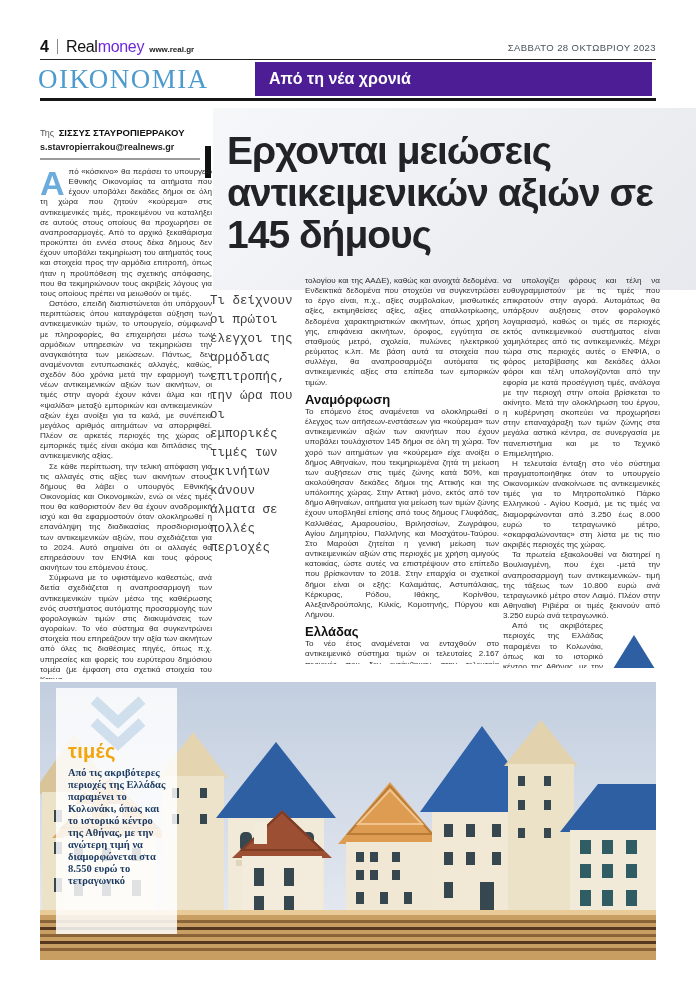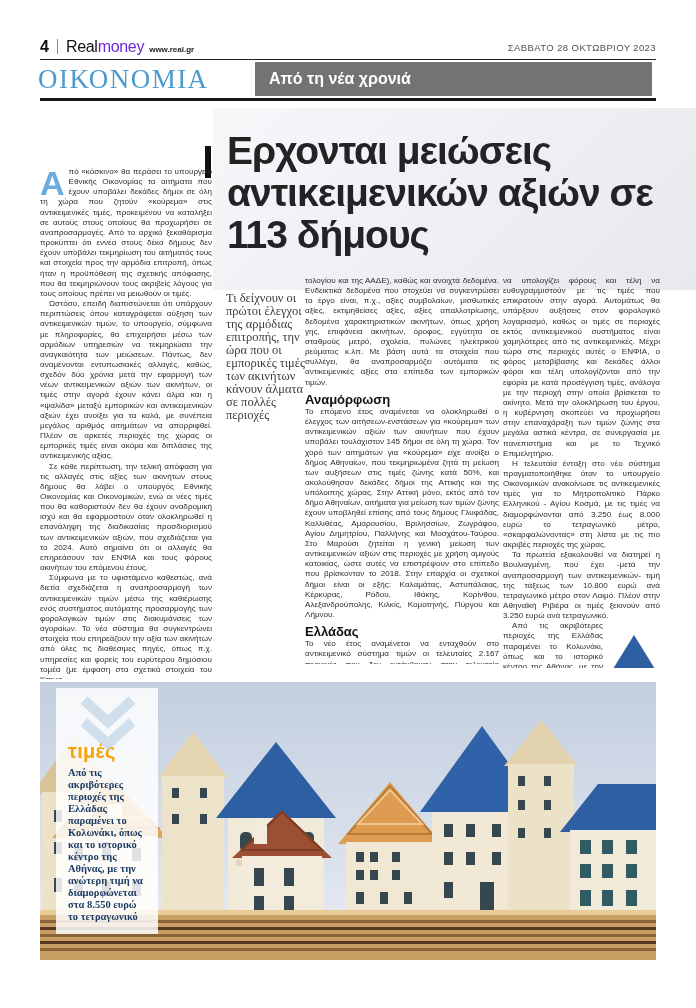--- a/index.html
+++ b/index.html
@@ -14,59 +14,59 @@
   .brand .b{font-weight:normal;}
   .brand .l{font-weight:normal;color:#6d28d9;}
   .site{display:inline-block;vertical-align:bottom;font-size:8px;font-weight:bold;color:#222;margin-left:5px;padding-bottom:2px;}
   .edition-date{position:absolute;right:0;top:4px;font-size:9.5px;color:#47525c;letter-spacing:0.4px;text-align:right;}
   .mast-rule{position:absolute;left:40px;top:59px;width:616px;height:1px;background:#222;}
 
   
   .section-band{position:absolute;left:36px;top:62px;width:616px;height:34px;}
   .section-title{position:absolute;left:2px;bottom:1px;font-family:"Liberation Serif",serif;
                  font-size:27px;color:#4d9bce;letter-spacing:1.5px;}
-  .kicker-bar{position:absolute;left:219px;top:0;width:397px;height:34px;background:#737373;}
+  .kicker-bar{position:absolute;left:219px;top:0;width:397px;height:34px;background:#4c1d95;}
   .kicker-label{position:absolute;left:14px;top:0;line-height:34px;font-size:16px;font-weight:bold;color:#ffffff;}
   .band-rule{position:absolute;left:40px;top:98px;width:616px;height:3px;background:#161616;}
 
   
   .byline{position:absolute;left:40px;top:122px;width:168px;}
   .byline .pre{font-size:9px;color:#555;}
   .byline .name{font-size:9.5px;font-weight:bold;color:#111;}
   .byline .mail{font-size:9px;font-weight:bold;color:#222;margin-top:2px;}
   .byline-rule{margin-top:6px;width:160px;height:2px;background:#9a9a9a;}
 
   
   .headline-panel{position:absolute;left:213px;top:108px;width:483px;height:182px;
                   background:linear-gradient(135deg,#f6f7f9 0%,#ecedf1 70%,#e7e9ee 100%);}
   .headline-tab{position:absolute;left:205px;top:146px;width:6px;height:32px;background:#111;}
   .headline{position:absolute;left:14px;top:22px;width:450px;
             font-size:39px;line-height:1.08;font-weight:bold;color:#232326;letter-spacing:-1px;}
 
   
-  .deck{position:absolute;left:226px;top:292px;width:88px;font-family:Liberation Serif, serif;
-        font-size:12.5px;line-height:13px;color:#3d3d3f;}
+  .deck{position:absolute;left:210px;top:292px;width:88px;font-family:Liberation Mono, monospace;
+        font-size:12.5px;line-height:19px;color:#3d3d3f;}
   .col{position:absolute;font-size:8.1px;line-height:10.15px;color:#2d2d2d;text-align:justify;overflow:hidden;}
   .col p{margin:0;}
   .col p.ind{text-indent:9px;}
   .col1{left:40px;top:167px;width:172px;height:512px;}
   .col2{left:305px;top:276px;width:194px;height:388px;}
   .col3{left:503px;top:276px;width:157px;height:392px;}
   .dropcap{float:left;font-size:34px;line-height:28px;font-weight:bold;color:#6cacdd;
            padding:2px 4px 0 0;font-family:"Liberation Sans",sans-serif;}
   .subhead{font-size:13px;font-weight:bold;color:#101010;margin:7px 0 2px 0;text-align:left;}
   .roof-spacer{float:right;width:0;height:0;margin:14px 0 0 5px;
                border-left:26px solid transparent;border-right:26px solid transparent;
                border-bottom:42px solid #2e5fa3;}
 
   
   .photo{position:absolute;left:40px;top:682px;width:616px;height:278px;overflow:hidden;}
 
   
-  .pricebox{position:absolute;left:56px;top:688px;width:102px;height:246px;
+  .pricebox{position:absolute;left:56px;top:688px;width:121px;height:246px;
             background:rgba(255,255,255,0.84);padding:6px 10px 8px 12px;box-sizing:border-box;}
   .pricebox .chevrons{display:block;margin:0 auto -12px auto;opacity:0.65;}
   .price-heading{font-size:20px;font-weight:bold;color:#f2a50c;letter-spacing:0.3px;margin-bottom:4px;}
   .price-body{font-family:"Liberation Serif",serif;font-size:10.5px;line-height:12px;
               font-weight:bold;color:#1e3c64;}
 </style>
 </head>
 <body>
 
 <div class="page">
@@ -78,24 +78,30 @@
   <div class="mast-rule"></div>
 
   <div class="section-band">
     <span class="section-title">ΟΙΚΟΝΟΜΙΑ</span>
     <div class="kicker-bar">
       <span class="kicker-label">Από τη νέα χρονιά</span>
     </div>
   </div>
   <div class="band-rule"></div>
 
+  <div class="byline">
+    <div><span class="pre">Της</span>
+         <span class="name">ΣΙΣΣΥΣ ΣΤΑΥΡΟΠΙΕΡΡΑΚΟΥ</span></div>
+    <div class="mail">s.stavropierrakou@realnews.gr</div>
+    <div class="byline-rule"></div>
+  </div>
 
   <div class="headline-tab"></div>
   <div class="headline-panel">
-    <div class="headline">Ερχονται μειώσεις αντικειμενικών αξιών σε 113 δήμους</div>
+    <div class="headline">Ερχονται μειώσεις αντικειμενικών αξιών σε 145 δήμους</div>
   </div>
 
   <div class="deck">Τι δείχνουν οι πρώτοι έλεγχοι της αρμόδιας επιτροπής, την ώρα που οι εμπορικές τιμές των ακινήτων κάνουν άλματα σε πολλές περιοχές</div>
 
   <div class="col col1">
     <p><span class="dropcap">Α</span><span>πό «κόσκινο» θα περάσει το υπουργείο Εθνικής Οικονομίας τα αιτήματα που έχουν υποβάλει δεκάδες δήμοι σε όλη τη χώρα που ζητούν «κούρεμα» στις αντικειμενικές τιμές, προκειμένου να καταλήξει σε αυτούς στους οποίους θα προχωρήσει σε αναπροσαρμογές. Από το αρχικό ξεκαθάρισμα προκύπτει ότι εννέα στους δέκα δήμους δεν έχουν υποβάλει τεκμηρίωση του αιτήματός τους και στοιχεία προς την αρμόδια επιτροπή, όπως ήταν η προϋπόθεση της σχετικής απόφασης, που θα τεκμηριώνουν τους ακριβείς λόγους για τους οποίους πρέπει να μειωθούν οι τιμές.</span></p>
     <p class="ind">Ωστόσο, επειδή διαπιστώνεται ότι υπάρχουν περιπτώσεις όπου καταγράφεται αύξηση των αντικειμενικών τιμών, το υπουργείο, σύμφωνα με πληροφορίες, θα επιχειρήσει μέσω των αρμόδιων υπηρεσιών να τεκμηριώσει την αναγκαιότητα των μειώσεων. Πάντως, δεν αναμένονται εντυπωσιακές αλλαγές, καθώς, σχεδόν δύο χρόνια μετά την εφαρμογή των νέων αντικειμενικών αξιών των ακινήτων, οι τιμές στην αγορά έχουν κάνει άλμα και η «ψαλίδα» μεταξύ εμπορικών και αντικειμενικών αξιών έχει ανοίξει για τα καλά, με συνέπεια μεγάλος αριθμός αιτημάτων να απορριφθεί. Πλέον σε αρκετές περιοχές της χώρας οι εμπορικές τιμές είναι ακόμα και διπλάσιες της αντικειμενικής αξίας.</p>
     <p class="ind">Σε κάθε περίπτωση, την τελική απόφαση για τις αλλαγές στις αξίες των ακινήτων στους δήμους θα λάβει ο υπουργός Εθνικής Οικονομίας και Οικονομικών, ενώ οι νέες τιμές που θα καθοριστούν δεν θα έχουν αναδρομική ισχύ και θα εφαρμοστούν όταν ολοκληρωθεί η επανάληψη της διαδικασίας προσδιορισμού των αντικειμενικών αξιών, που σχεδιάζεται για το 2024. Αυτό σημαίνει ότι οι αλλαγές θα επηρεάσουν τον ΕΝΦΙΑ και τους φόρους ακινήτων του επόμενου έτους.</p>
     <p class="ind">Σύμφωνα με το υφιστάμενο καθεστώς, ανά διετία σχεδιάζεται η αναπροσαρμογή των αντικειμενικών τιμών μέσω της καθιέρωσης ενός συστήματος αυτόματης προσαρμογής των φορολογικών τιμών στις διακυμάνσεις των αγοραίων. Το νέο σύστημα θα συγκεντρώνει στοιχεία που επηρεάζουν την αξία των ακινήτων από όλες τις διαθέσιμες πηγές, όπως π.χ. υπηρεσίες και φορείς του ευρύτερου δημόσιου τομέα (με έμφαση στα σχετικά στοιχεία του Κτημα-</p>
   </div>

